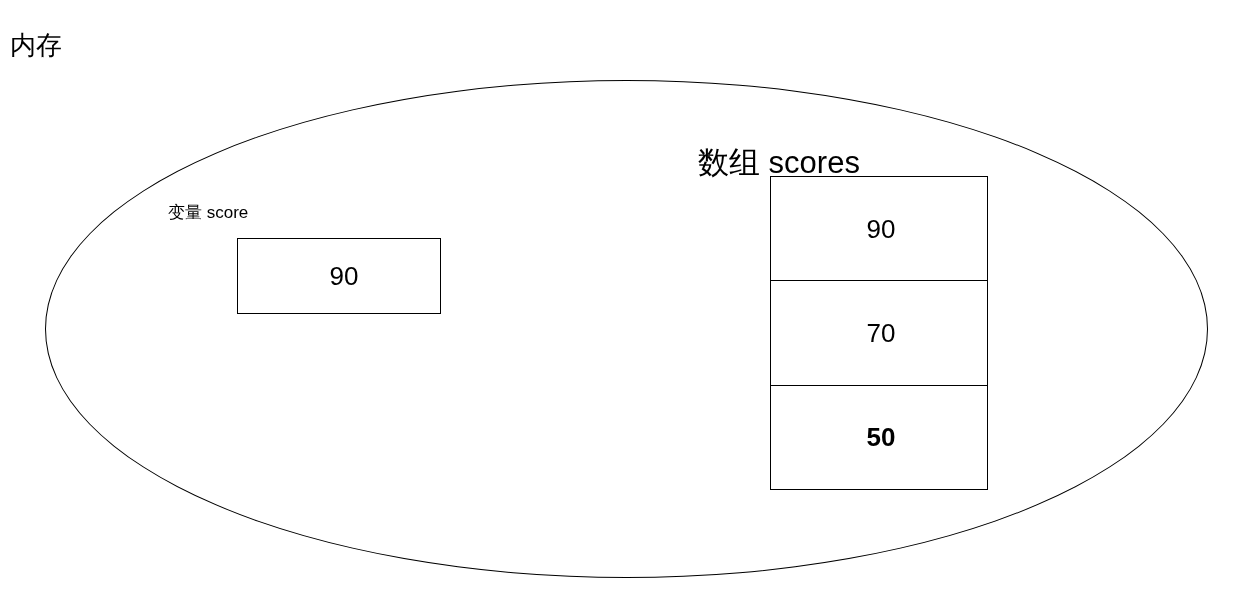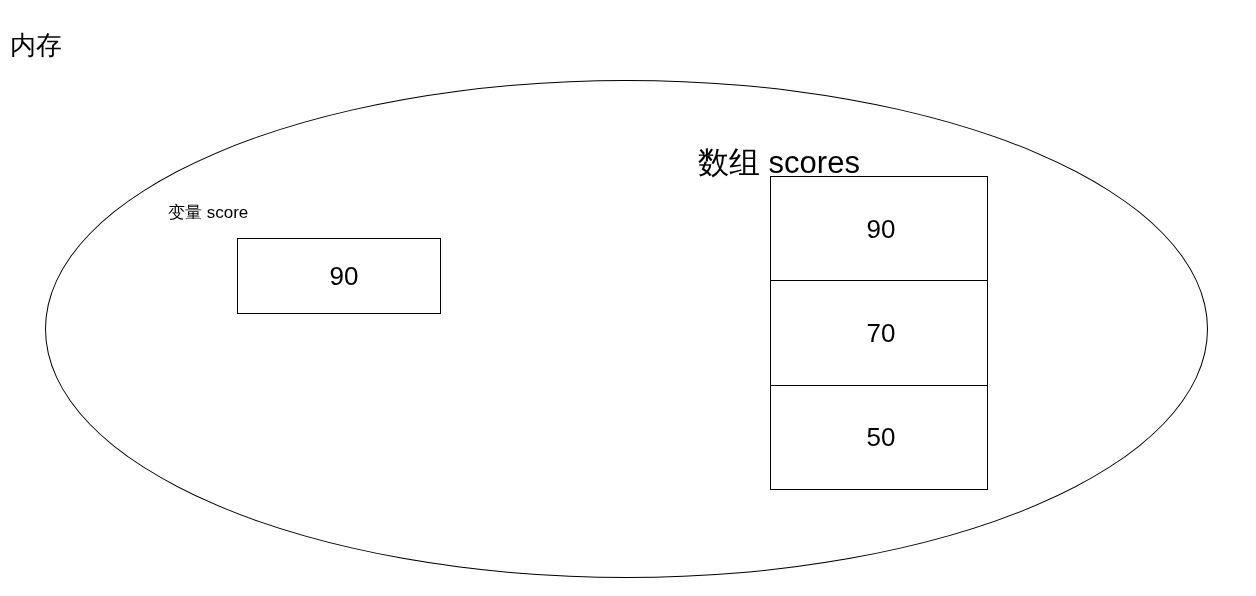--- a/index.html
+++ b/index.html
@@ -92,20 +92,21 @@
   .array-cell {
     flex: 1 1 0;
     border-bottom: 1px solid #000000;
     box-sizing: border-box;
     display: flex;
     align-items: center;
     justify-content: center;
   }
   .array-cell:last-child {
     border-bottom: none;
+    font-weight: bold;
   }
   .array-cell-value {
     font-size: 26px;
     line-height: 30px;
     color: #000000;
     padding-left: 4px;
   }
 </style>
 </head>
 <body>

